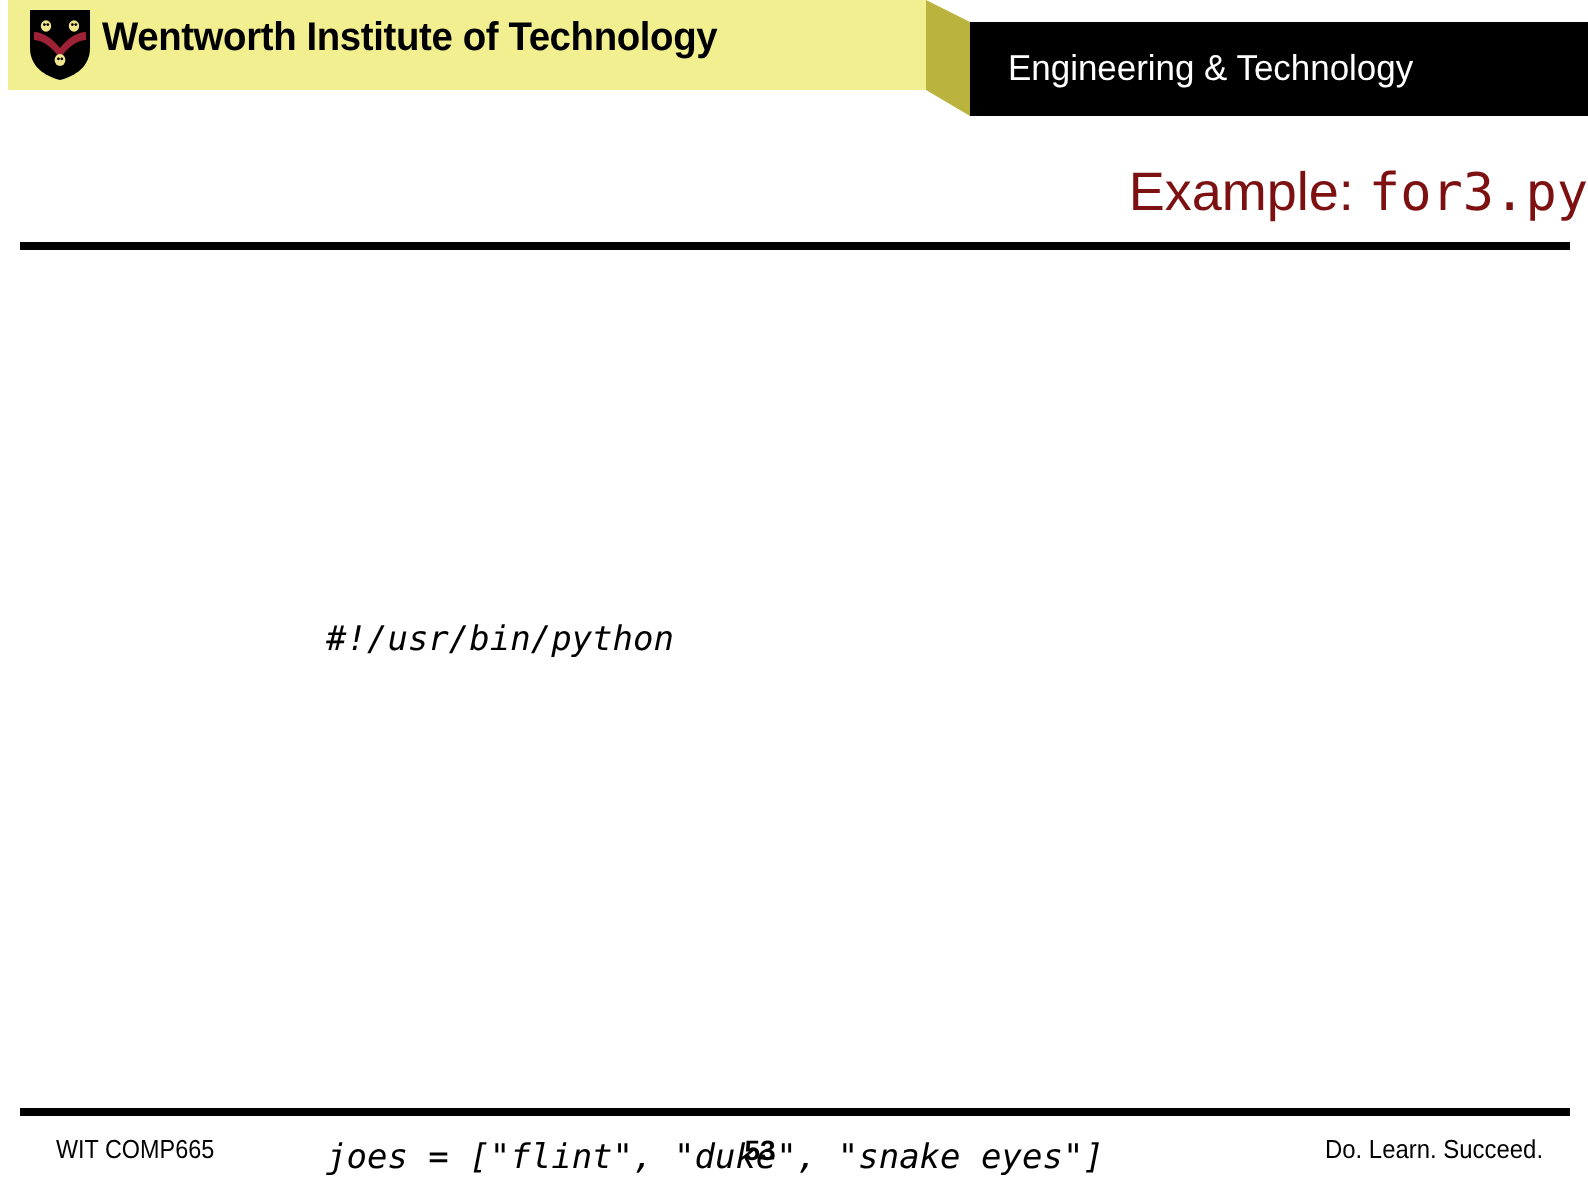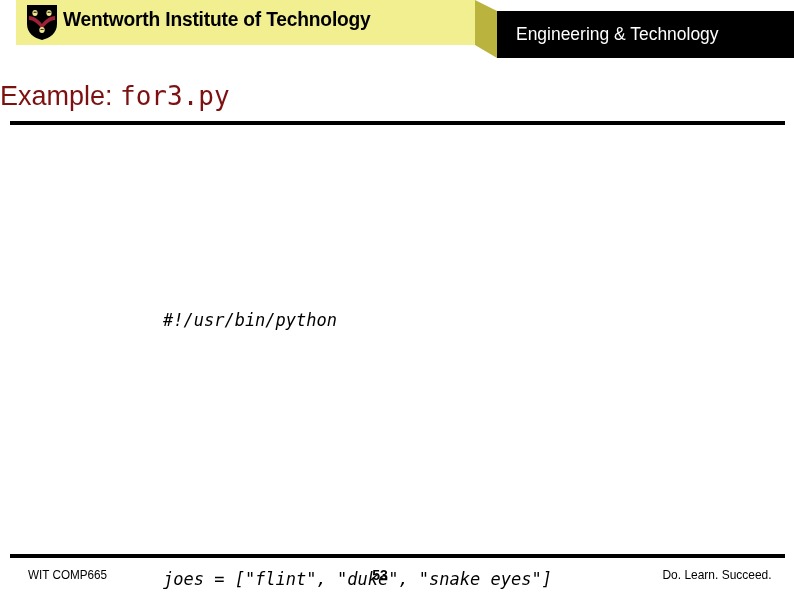--- a/index.html
+++ b/index.html
@@ -12,21 +12,21 @@
     height: 595px;
     position: relative;
     overflow: hidden;
     font-family: "Liberation Sans", sans-serif;
     -webkit-font-smoothing: none;
   }
 
   
   #header-banner {
     position: absolute;
-    left: 16px;
+    left: 4px;
     top: 0;
     width: 670px;
     height: 62px;
   }
   #yellow-band {
     position: absolute;
     left: 0;
     top: 0;
     width: 455px;
     height: 45px;
@@ -78,21 +78,21 @@
     transform: scaleX(0.97);
     transform-origin: left top;
   }
 
   
   #slide-title {
     position: absolute;
     left: 0;
     top: 79px;
     width: 794px;
-    text-align: left;
+    text-align: right;
     color: #7d1111;
     font-size: 27px;
     line-height: 34px;
     white-space: nowrap;
   }
   #slide-title .title-plain {
     font-family: "Liberation Sans", sans-serif;
   }
   #slide-title .title-mono {
     font-family: "DejaVu Sans Mono", monospace;

